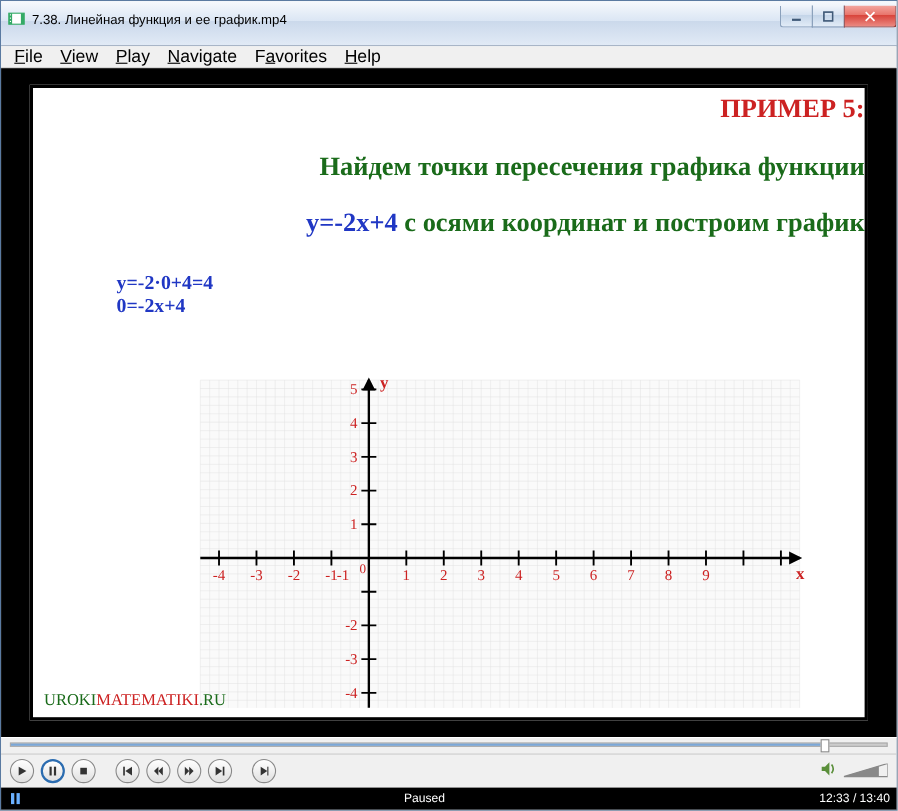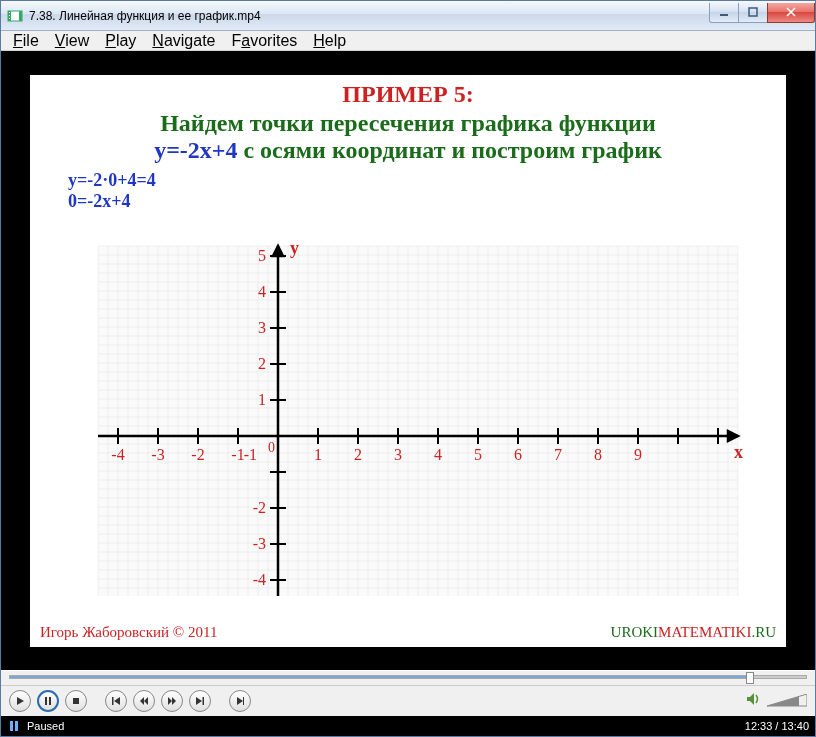--- a/index.html
+++ b/index.html
@@ -1,29 +1,29 @@
 <!DOCTYPE html>
 <html><head>
 <meta charset="utf-8">
 <style>
   * { box-sizing: border-box; }
   body { margin:0; padding:0; font-family: "Segoe UI", Tahoma, sans-serif; background:#666; overflow:hidden; width:816px; height:737px; }
   .window { width:816px; height:737px; background:#f0f0f0; border:1px solid #5a7aa1; display:flex; flex-direction:column; }
-  .titlebar { height:30px; background:linear-gradient(#f6f9fd,#dbe6f4 45%,#cbd9eb 46%,#e1eaf6); display:flex; align-items:center; padding:0 0 0 6px; border-bottom:1px solid #a0afc3; }
+  .titlebar { height:41px; background:linear-gradient(#f6f9fd,#dbe6f4 45%,#cbd9eb 46%,#e1eaf6); display:flex; align-items:flex-end; padding:0 0 16px 6px; border-bottom:1px solid #a0afc3; }
   .titlebar .icon { width:16px; height:16px; margin-right:6px; }
   .titlebar .title { flex:1; font-size:12px; color:#000; white-space:nowrap; overflow:hidden; }
   .winbtns { display:flex; height:20px; margin-top:-6px;}
   .winbtn { width:30px; height:20px; display:flex; align-items:center; justify-content:center; border:1px solid #8aa0bb; border-top:none; background:linear-gradient(#f1f5fb,#d6e2f1 45%,#c3d4e8 46%,#e2ecf7); margin-left:-1px; font-size:10px; color:#405a78;}
   .winbtn.min { border-bottom-left-radius:3px;}
   .winbtn.close { width:48px; background:linear-gradient(#f3a7a0,#e8746b 45%,#d8433a 46%,#eb8a83); color:#fff; border-color:#963630; border-bottom-right-radius:3px;}
   .menubar { height:20px; background:#f0f0f0; display:flex; align-items:center; padding:0 4px; font-size:16px; border-bottom:1px solid #d0d0d0;}
   .menubar span { padding:1px 8px; }
   .menubar u { text-decoration:underline; }
   .viewport { flex:1; background:#000; display:flex; align-items:center; justify-content:center; position:relative; overflow:hidden;}
-  .slide { background:#fff; width:762px; height:578px; border:3px solid #000; position:relative; display:flex; flex-direction:column; align-items:center; font-family:"Times New Roman", serif; }
+  .slide { background:#fff; width:762px; height:578px; border:3px solid #000; position:relative; display:flex; flex-direction:column; align-items:flex-end; font-family:"Times New Roman", serif;gap:24px; }
   .slide .hdr { color:#c22; font-size:24px; font-weight:bold; margin-top:6px; text-align:center;}
   .slide .line1 { color:#1a6b1a; font-size:24px; font-weight:bold; margin-top:2px; text-align:center;}
   .slide .line2 { font-size:24px; font-weight:bold; text-align:center; }
   .slide .line2 .eq { color:#2037c4; }
   .slide .line2 .rest { color:#1a6b1a; }
   .slide .calcs { width:680px; display:flex; justify-content:space-between; font-size:18px; font-weight:bold; color:#2037c4; margin-top:6px;flex-direction:column;}
   .slide .graph { margin-top:24px; }
   .slide .footer { position:absolute; bottom:6px; left:10px; right:10px; display:flex; justify-content:space-between; font-size:15px;}
   .slide .footer .author { color:#c22; }
   .slide .footer .site { color:#1a6b1a; font-weight:normal;}
@@ -34,21 +34,21 @@
   .seekbar .thumb { position:absolute; top:-4px; left:92.5%; width:8px; height:12px; background:#fff; border:1px solid #888;}
   .controls { height:30px; background:#f0f0f0; display:flex; align-items:center; padding:0 8px; gap:6px;}
   .cbtn { width:22px; height:22px; border:1px solid #888; border-radius:50%; display:flex; align-items:center; justify-content:center; background:linear-gradient(#fff,#e0e0e0); font-size:10px; color:#333;}
   .cbtn.active { border:2px solid #2b6cb0; }
   .cbtn svg { width:10px; height:10px; fill:#333; }
   .controls .spacer { flex:1; }
   .vol { display:flex; align-items:center; gap:6px;}
   .vol .slope { width:40px; height:14px; position:relative;}
   .statusbar { height:20px; background:#000; color:#fff; display:flex; align-items:center; font-size:11px; padding:0 6px;}
   .statusbar .sicon { width:14px; height:14px; margin-right:6px;}
-  .statusbar .st { flex:1; }
+  .statusbar .st { flex:1;text-align:center; }
   .statusbar .time { }
 </style>
 </head>
 <body>
 
 <div class="window">
 
   <div class="titlebar">
     <span class="icon">
       <svg viewBox="0 0 16 16">
@@ -277,21 +277,20 @@
             <text x="198" y="313">-3</text>
             <text x="198" y="349">-4</text>
         </g>
         <text x="200" y="216" font-family="Times New Roman" font-size="14" fill="#c22">0</text>
         <text x="666" y="222" font-family="Times New Roman" font-size="18" fill="#c22" font-weight="bold">x</text>
         <text x="222" y="18" font-family="Times New Roman" font-size="18" fill="#c22" font-weight="bold">y</text>
 
       </svg>
 
       <div class="footer">
-        <span class="author">Игорь Жаборовский © 2011</span>
         <span class="site">
           <span>UROKI</span><span class="m">MATEMATIKI</span><span>.RU</span>
         </span>
       </div>
     </div>
   </div>
 
   <div class="seekbar">
     <div class="track">
       <div class="prog"></div>

